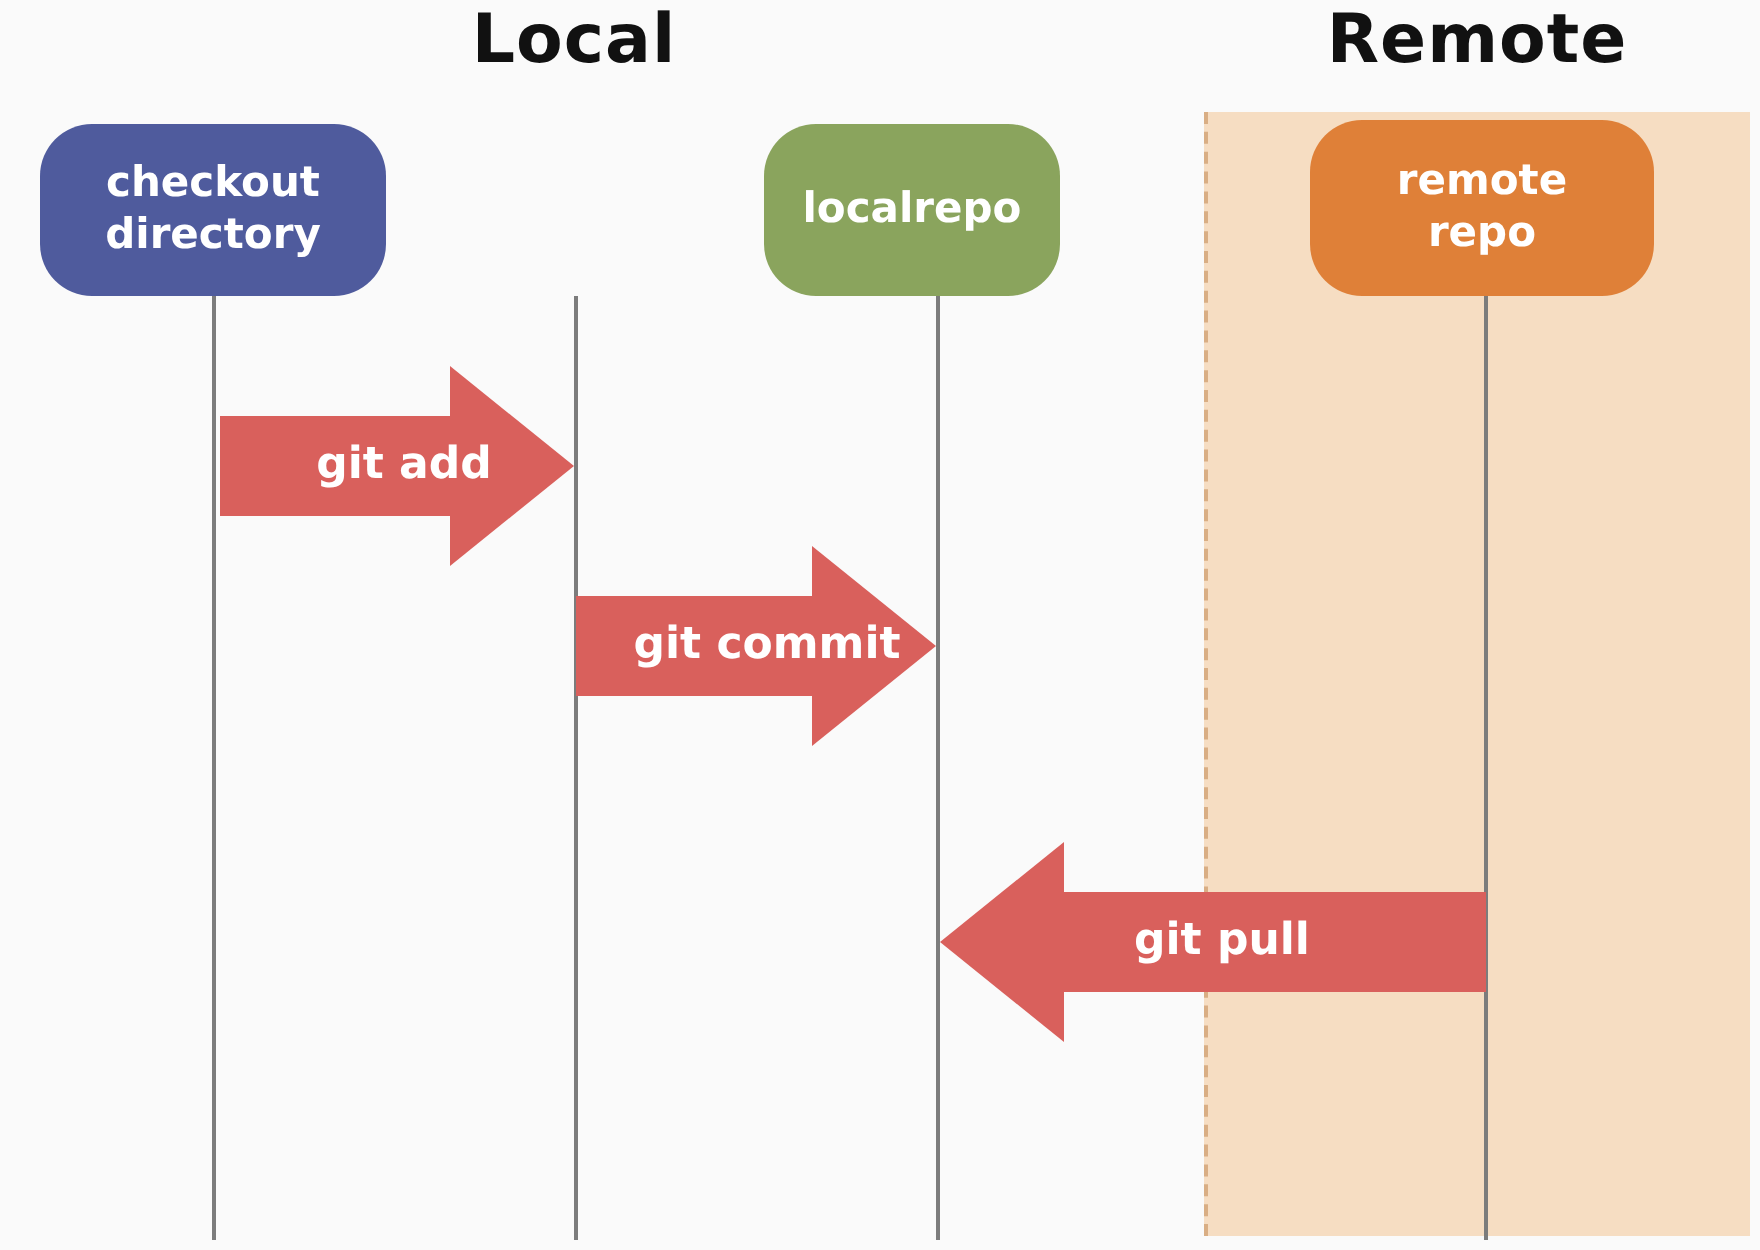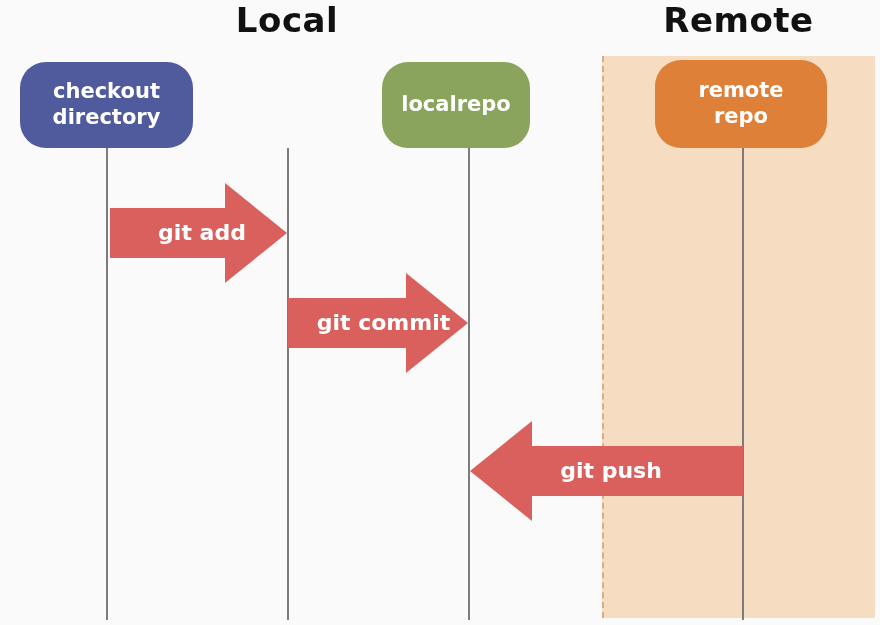--- a/index.html
+++ b/index.html
@@ -122,17 +122,17 @@
   <div class="arrow right arrow-commit">
     <div class="arrow-body"></div>
     <div class="arrow-head"></div>
     <div class="arrow-label">git commit</div>
   </div>
 
 
   <div class="arrow left arrow-pull">
     <div class="arrow-body"></div>
     <div class="arrow-head"></div>
-    <div class="arrow-label">git push</div>
+    <div class="arrow-label">git pull</div>
   </div>
 
 
 </div>
 
 </body></html>

